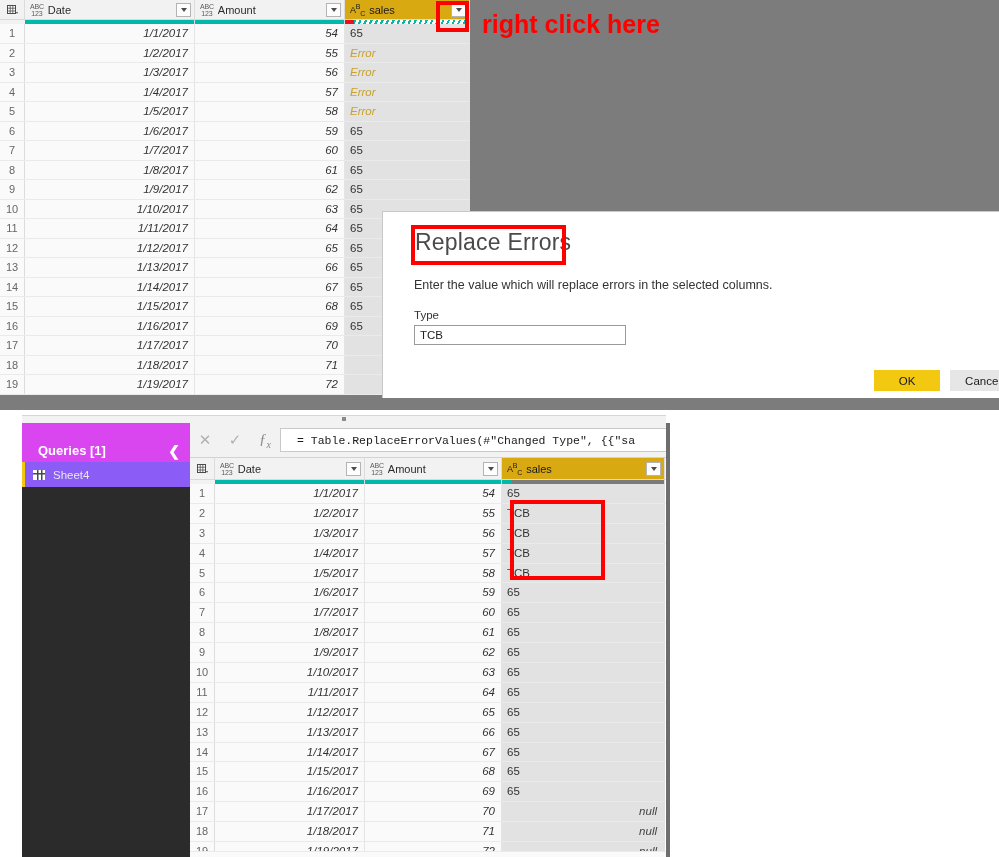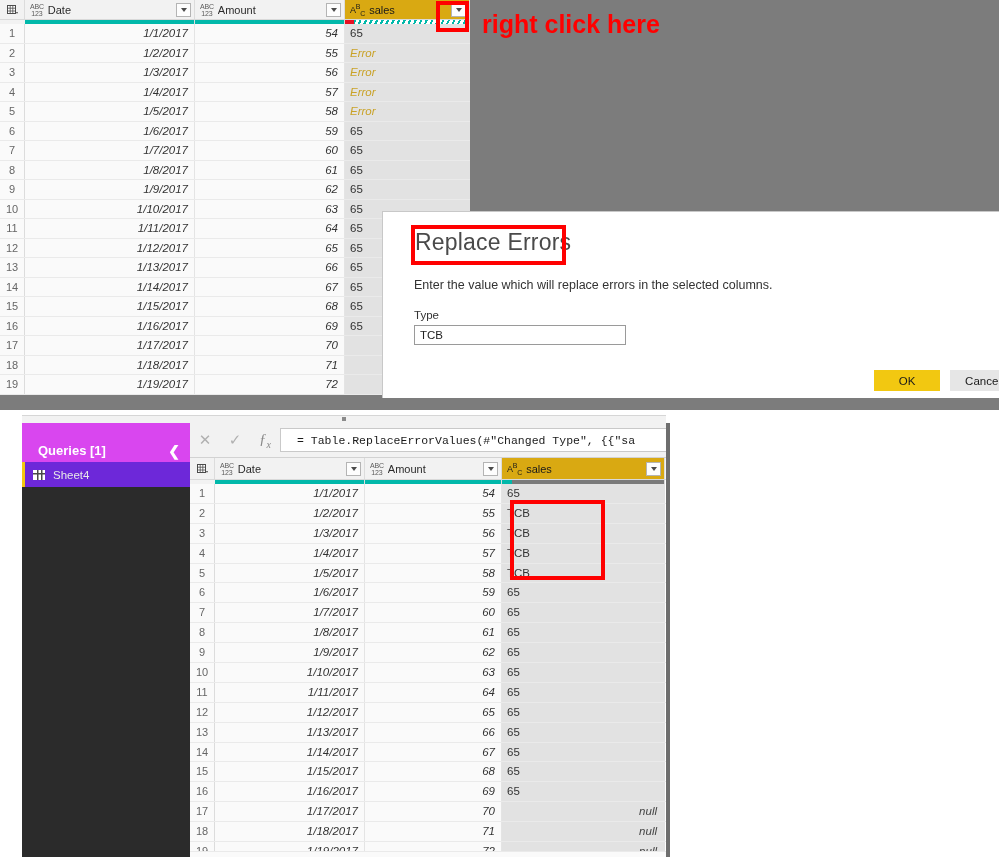--- a/index.html
+++ b/index.html
@@ -129,21 +129,21 @@
     background: #2b2b2b;
   }
   #queriesHeader {
     position: relative; height: 39px; display: flex; align-items: center;
     padding: 16px 10px 0 16px; background: #d946ef;
   }
   #queriesTitle { font-size: 13px; font-weight: bold; color: #ffffff; flex: 1; }
   #collapseIcon { color: #ffffff; font-size: 14px; font-weight: bold; }
   #queryItem {
     display: flex; align-items: center; gap: 8px; height: 25px;
-    background: #6d28d9; border-left: 3px solid #f2c811; padding-left: 8px;
+    background: #8b5cf6; border-left: 3px solid #f2c811; padding-left: 8px;
   }
   #queryItem .tblico {
     width: 12px; height: 10px; background: #ffffff;
     background-image: linear-gradient(#4a4a4a 0 0), linear-gradient(#4a4a4a 0 0),
                       linear-gradient(#4a4a4a 0 0);
     background-size: 100% 1.5px, 1.5px 100%, 1.5px 100%;
     background-position: 0 3px, 4px 0, 8px 0;
     background-repeat: no-repeat;
   }
   #queryLabel { color: #e8e8e8; font-size: 11.5px; }

